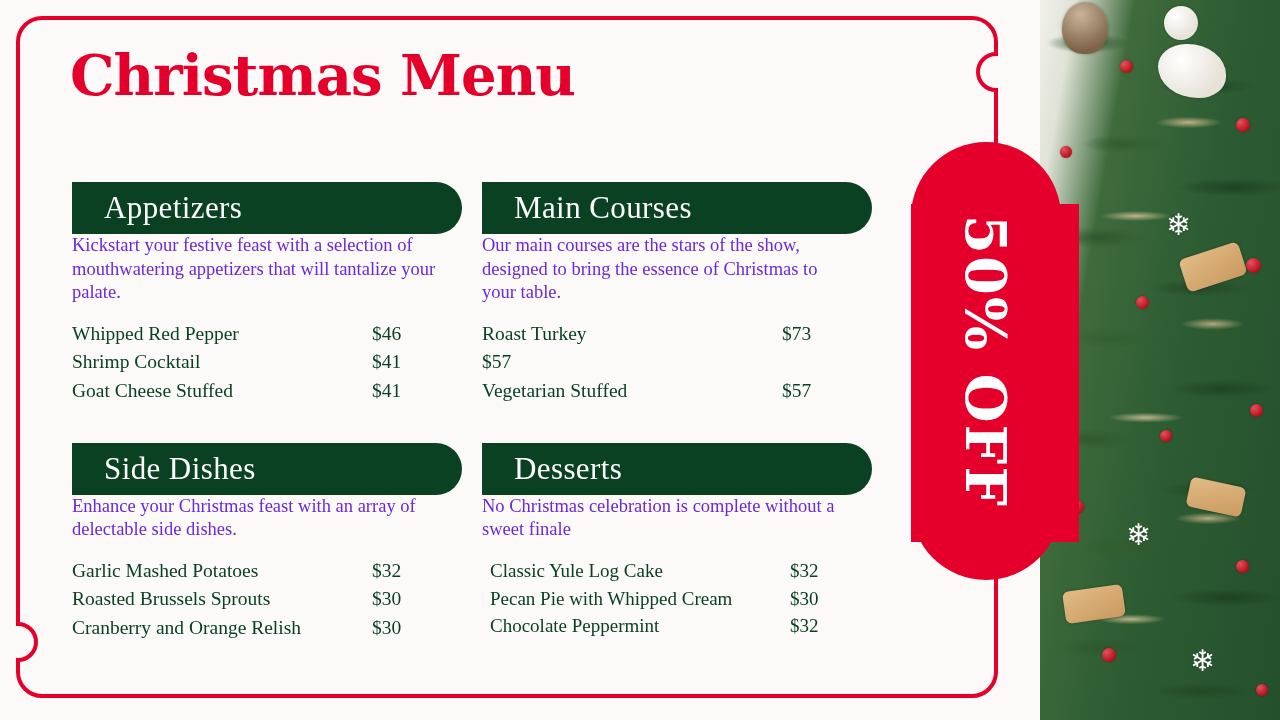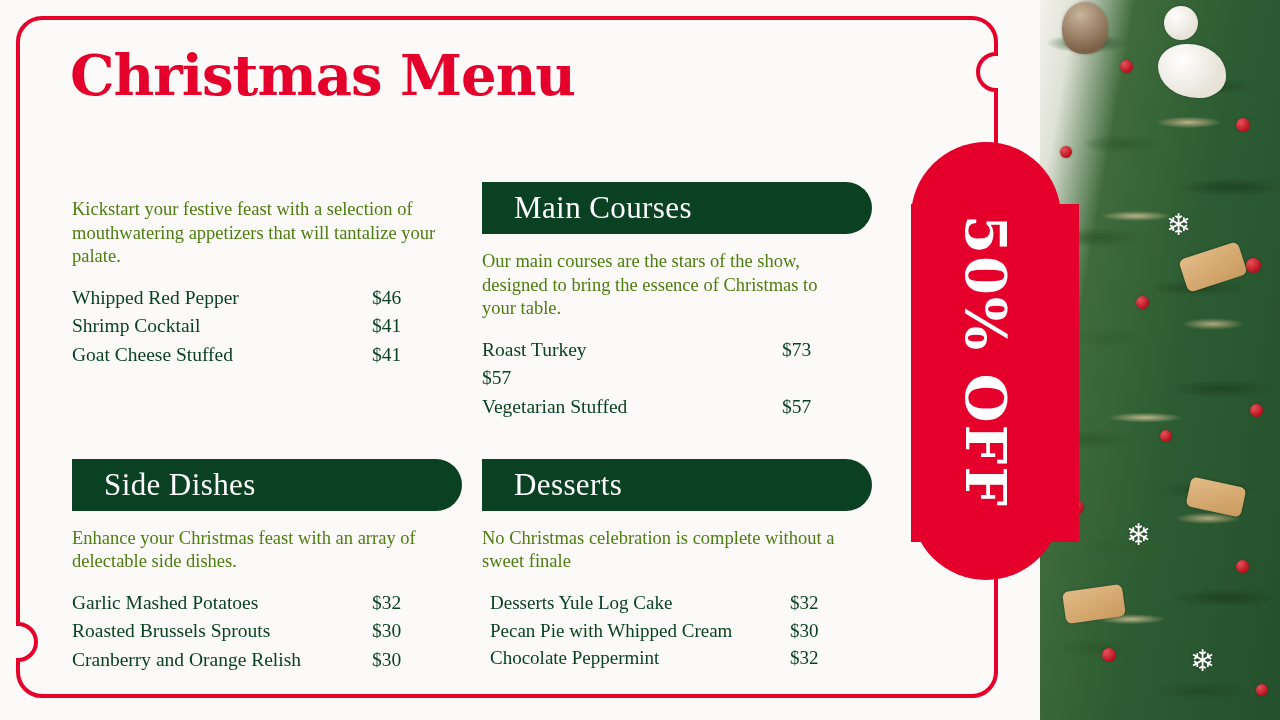--- a/index.html
+++ b/index.html
@@ -139,22 +139,22 @@
     padding-left: 32px;
     box-sizing: border-box;
   }
   .pill .heading {
     color: #ffffff;
     font-family: "Liberation Serif", serif;
     font-size: 31px;
     letter-spacing: .4px;
   }
   .blurb {
-    margin-top: 16px;
-    color: #4d7c0f;
+    margin-top: 0;
+    color: #6d28d9;
     font-size: 18.5px;
     line-height: 1.28;
     max-width: 368px;
   }
   .items {
     margin-top: 15px;
   }
   .item {
     display: flex;
     align-items: baseline;
@@ -239,20 +239,23 @@
     <svg width="986" height="686" viewBox="0 0 986 686" fill="none">
       <path d="M28 4 H958 a24 24 0 0 1 24 24 V40 a18 18 0 0 0 0 36 V658 a24 24 0 0 1 -24 24 H28 a24 24 0 0 1 -24 -24 V646 a18 18 0 0 0 0 -36 V28 a24 24 0 0 1 24 -24 Z" stroke="#e4002b" stroke-width="4" fill="none"></path>
     </svg>
   </div>
 
   <div class="title">Christmas Menu</div>
 
   <div class="cols">
 
     <div class="section">
+      <div class="pill">
+        <span class="heading">Appetizers</span>
+      </div>
       <div class="blurb">Kickstart your festive feast with a selection of mouthwatering appetizers that will tantalize your palate.</div>
       <div class="items">
         <div class="item">
           <span class="name">Whipped Red Pepper</span>
           <span class="price">$46</span>
         </div>
         <div class="item">
           <span class="name">Shrimp Cocktail</span>
           <span class="price">$41</span>
         </div>
@@ -304,21 +307,21 @@
       </div>
     </div>
 
     <div class="section indent">
       <div class="pill">
         <span class="heading">Desserts</span>
       </div>
       <div class="blurb">No Christmas celebration is complete without a sweet finale</div>
       <div class="items">
         <div class="item">
-          <span class="name">Desserts Yule Log Cake</span>
+          <span class="name">Classic Yule Log Cake</span>
           <span class="price">$32</span>
         </div>
         <div class="item">
           <span class="name">Pecan Pie with Whipped Cream</span>
           <span class="price">$30</span>
         </div>
         <div class="item">
           <span class="name">Chocolate Peppermint</span>
           <span class="price">$32</span>
         </div>

